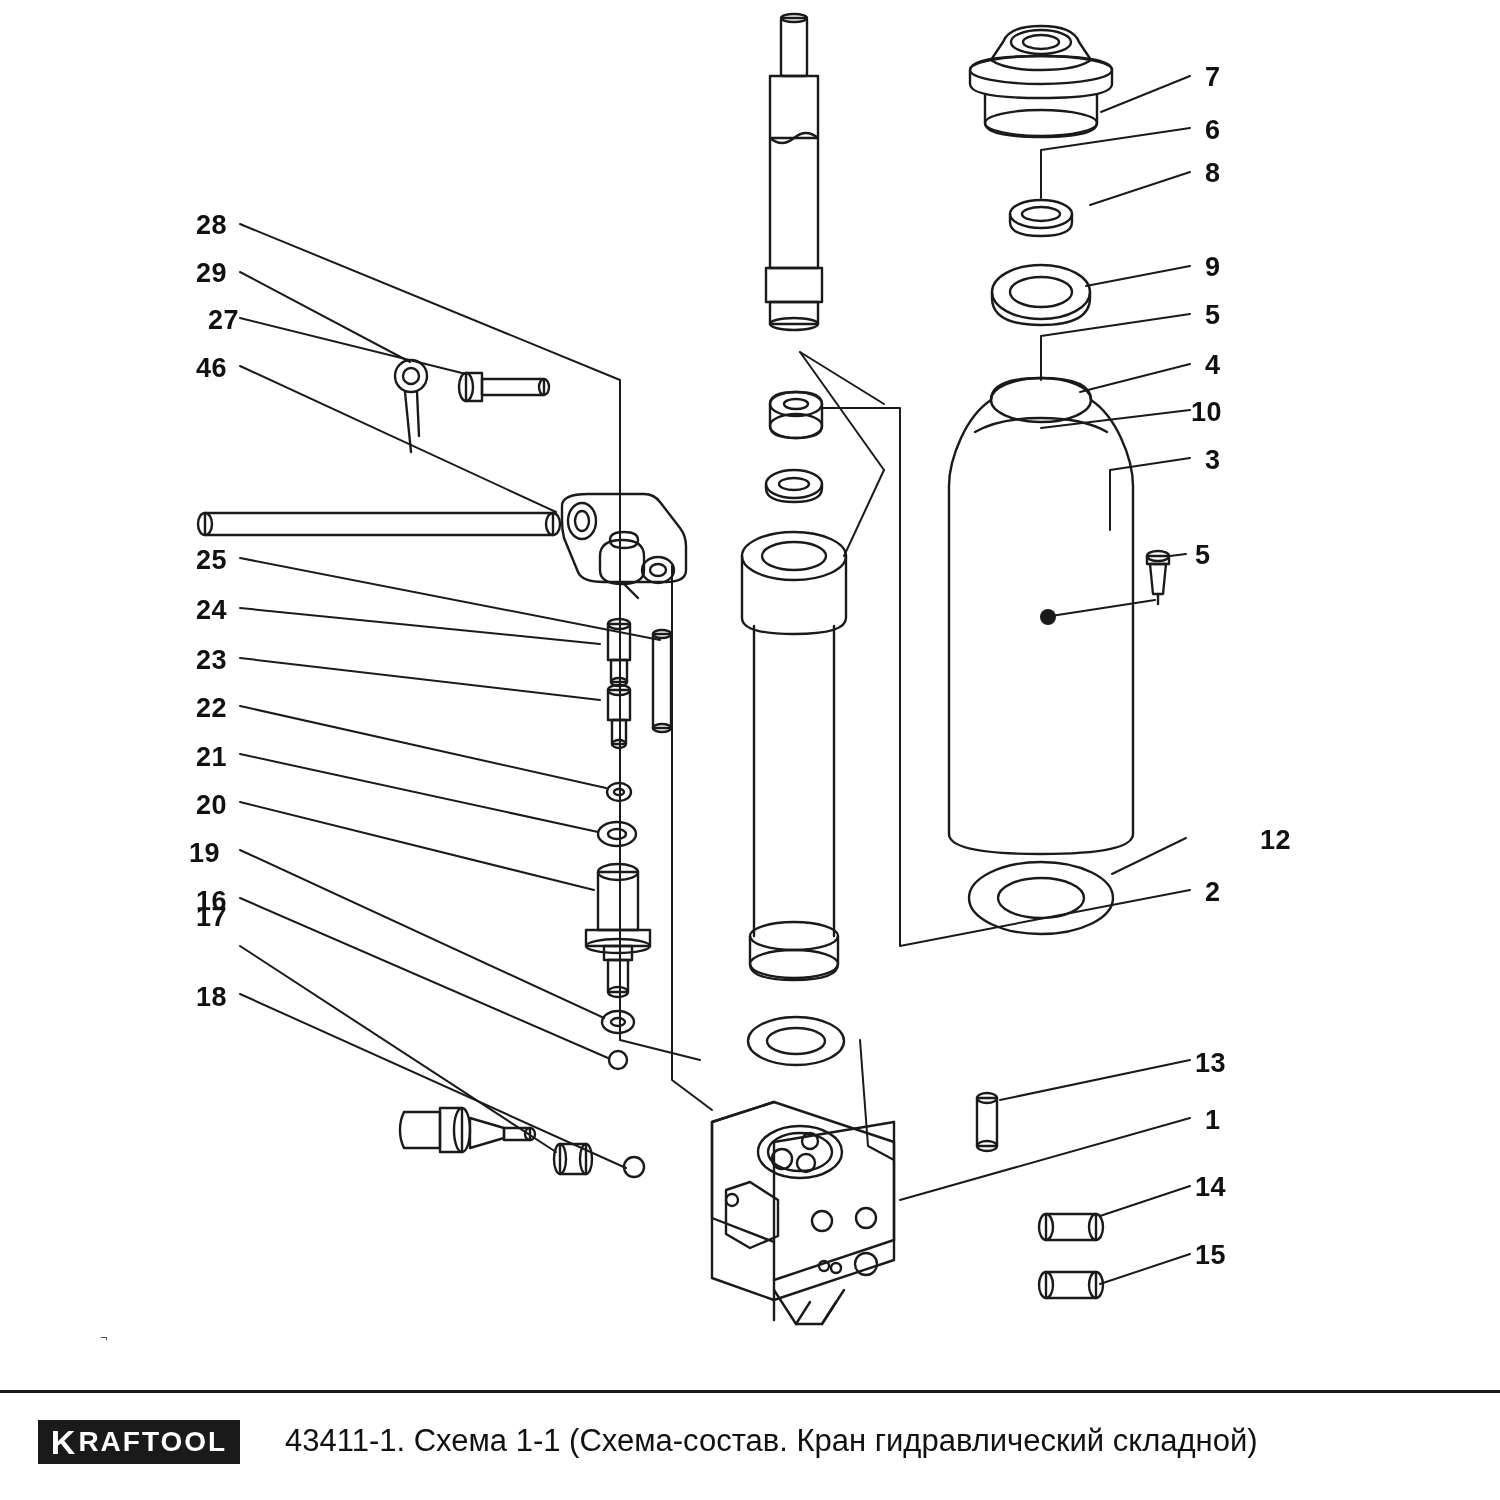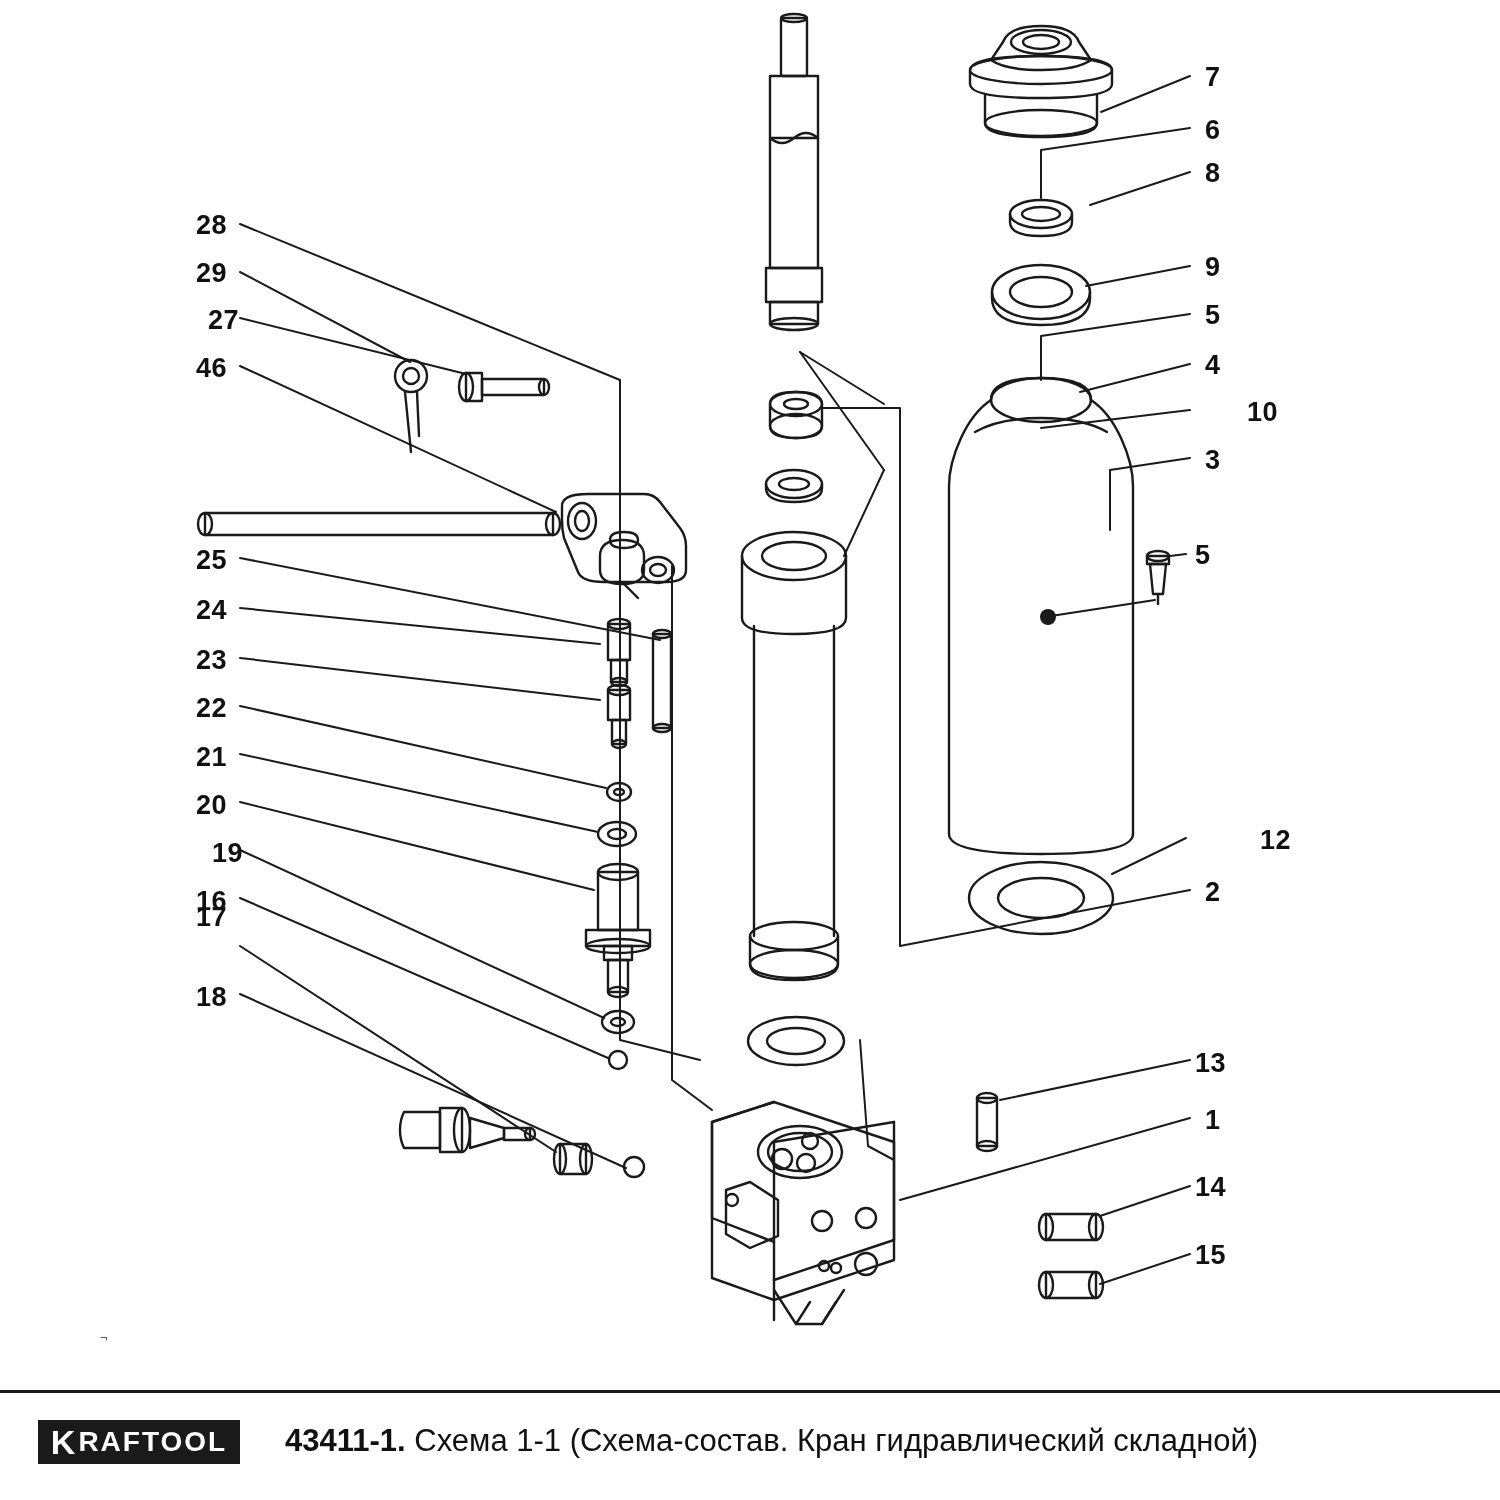--- a/index.html
+++ b/index.html
@@ -45,21 +45,21 @@
     font-size:34px;
     line-height:34px;
     margin-right:1px;
   }
   #footer-caption{
     position:absolute;left:285px;top:30px;
     font-size:31px;
     color:#111;
     white-space:nowrap;
   }
-  #footer-caption .code{font-weight:bold;}
+  #footer-caption .code{font-weight:normal;}
   .tiny-mark{
     position:absolute;left:100px;top:1330px;
     font-size:13px;color:#555;
   }
 </style>
 </head>
 <body>
 
 <div id="diagram-area">
 
@@ -336,41 +336,41 @@
       </g>
     </g>
   </svg>
 
   <div class="callout right" style="left:1205px;top:62px">7</div>
   <div class="callout right" style="left:1205px;top:115px">6</div>
   <div class="callout right" style="left:1205px;top:158px">8</div>
   <div class="callout right" style="left:1205px;top:252px">9</div>
   <div class="callout right" style="left:1205px;top:300px">5</div>
   <div class="callout right" style="left:1205px;top:350px">4</div>
-  <div class="callout right" style="left:1247px;top:397px">10</div>
+  <div class="callout right" style="left:1191px;top:397px">10</div>
   <div class="callout right" style="left:1205px;top:445px">3</div>
   <div class="callout right" style="left:1195px;top:540px">5</div>
   <div class="callout right" style="left:1260px;top:825px">12</div>
   <div class="callout right" style="left:1205px;top:877px">2</div>
   <div class="callout right" style="left:1195px;top:1048px">13</div>
   <div class="callout right" style="left:1205px;top:1105px">1</div>
   <div class="callout right" style="left:1195px;top:1172px">14</div>
   <div class="callout right" style="left:1195px;top:1240px">15</div>
 
   <div class="callout left" style="left:196px;top:210px">28</div>
   <div class="callout left" style="left:196px;top:258px">29</div>
   <div class="callout left" style="left:208px;top:305px">27</div>
   <div class="callout left" style="left:196px;top:353px">46</div>
   <div class="callout left" style="left:196px;top:545px">25</div>
   <div class="callout left" style="left:196px;top:595px">24</div>
   <div class="callout left" style="left:196px;top:645px">23</div>
   <div class="callout left" style="left:196px;top:693px">22</div>
   <div class="callout left" style="left:196px;top:742px">21</div>
   <div class="callout left" style="left:196px;top:790px">20</div>
-  <div class="callout left" style="left:212px;top:838px">19</div>
+  <div class="callout left" style="left:189px;top:838px">19</div>
   <div class="callout left" style="left:196px;top:886px">16</div>
   <div class="callout left" style="left:196px;top:902px">17</div>
   <div class="callout left" style="left:196px;top:982px">18</div>
 
   <div class="tiny-mark">¬</div>
 </div>
 
 <div id="footer">
   <div id="brand-logo">
     <span class="k">K</span>

